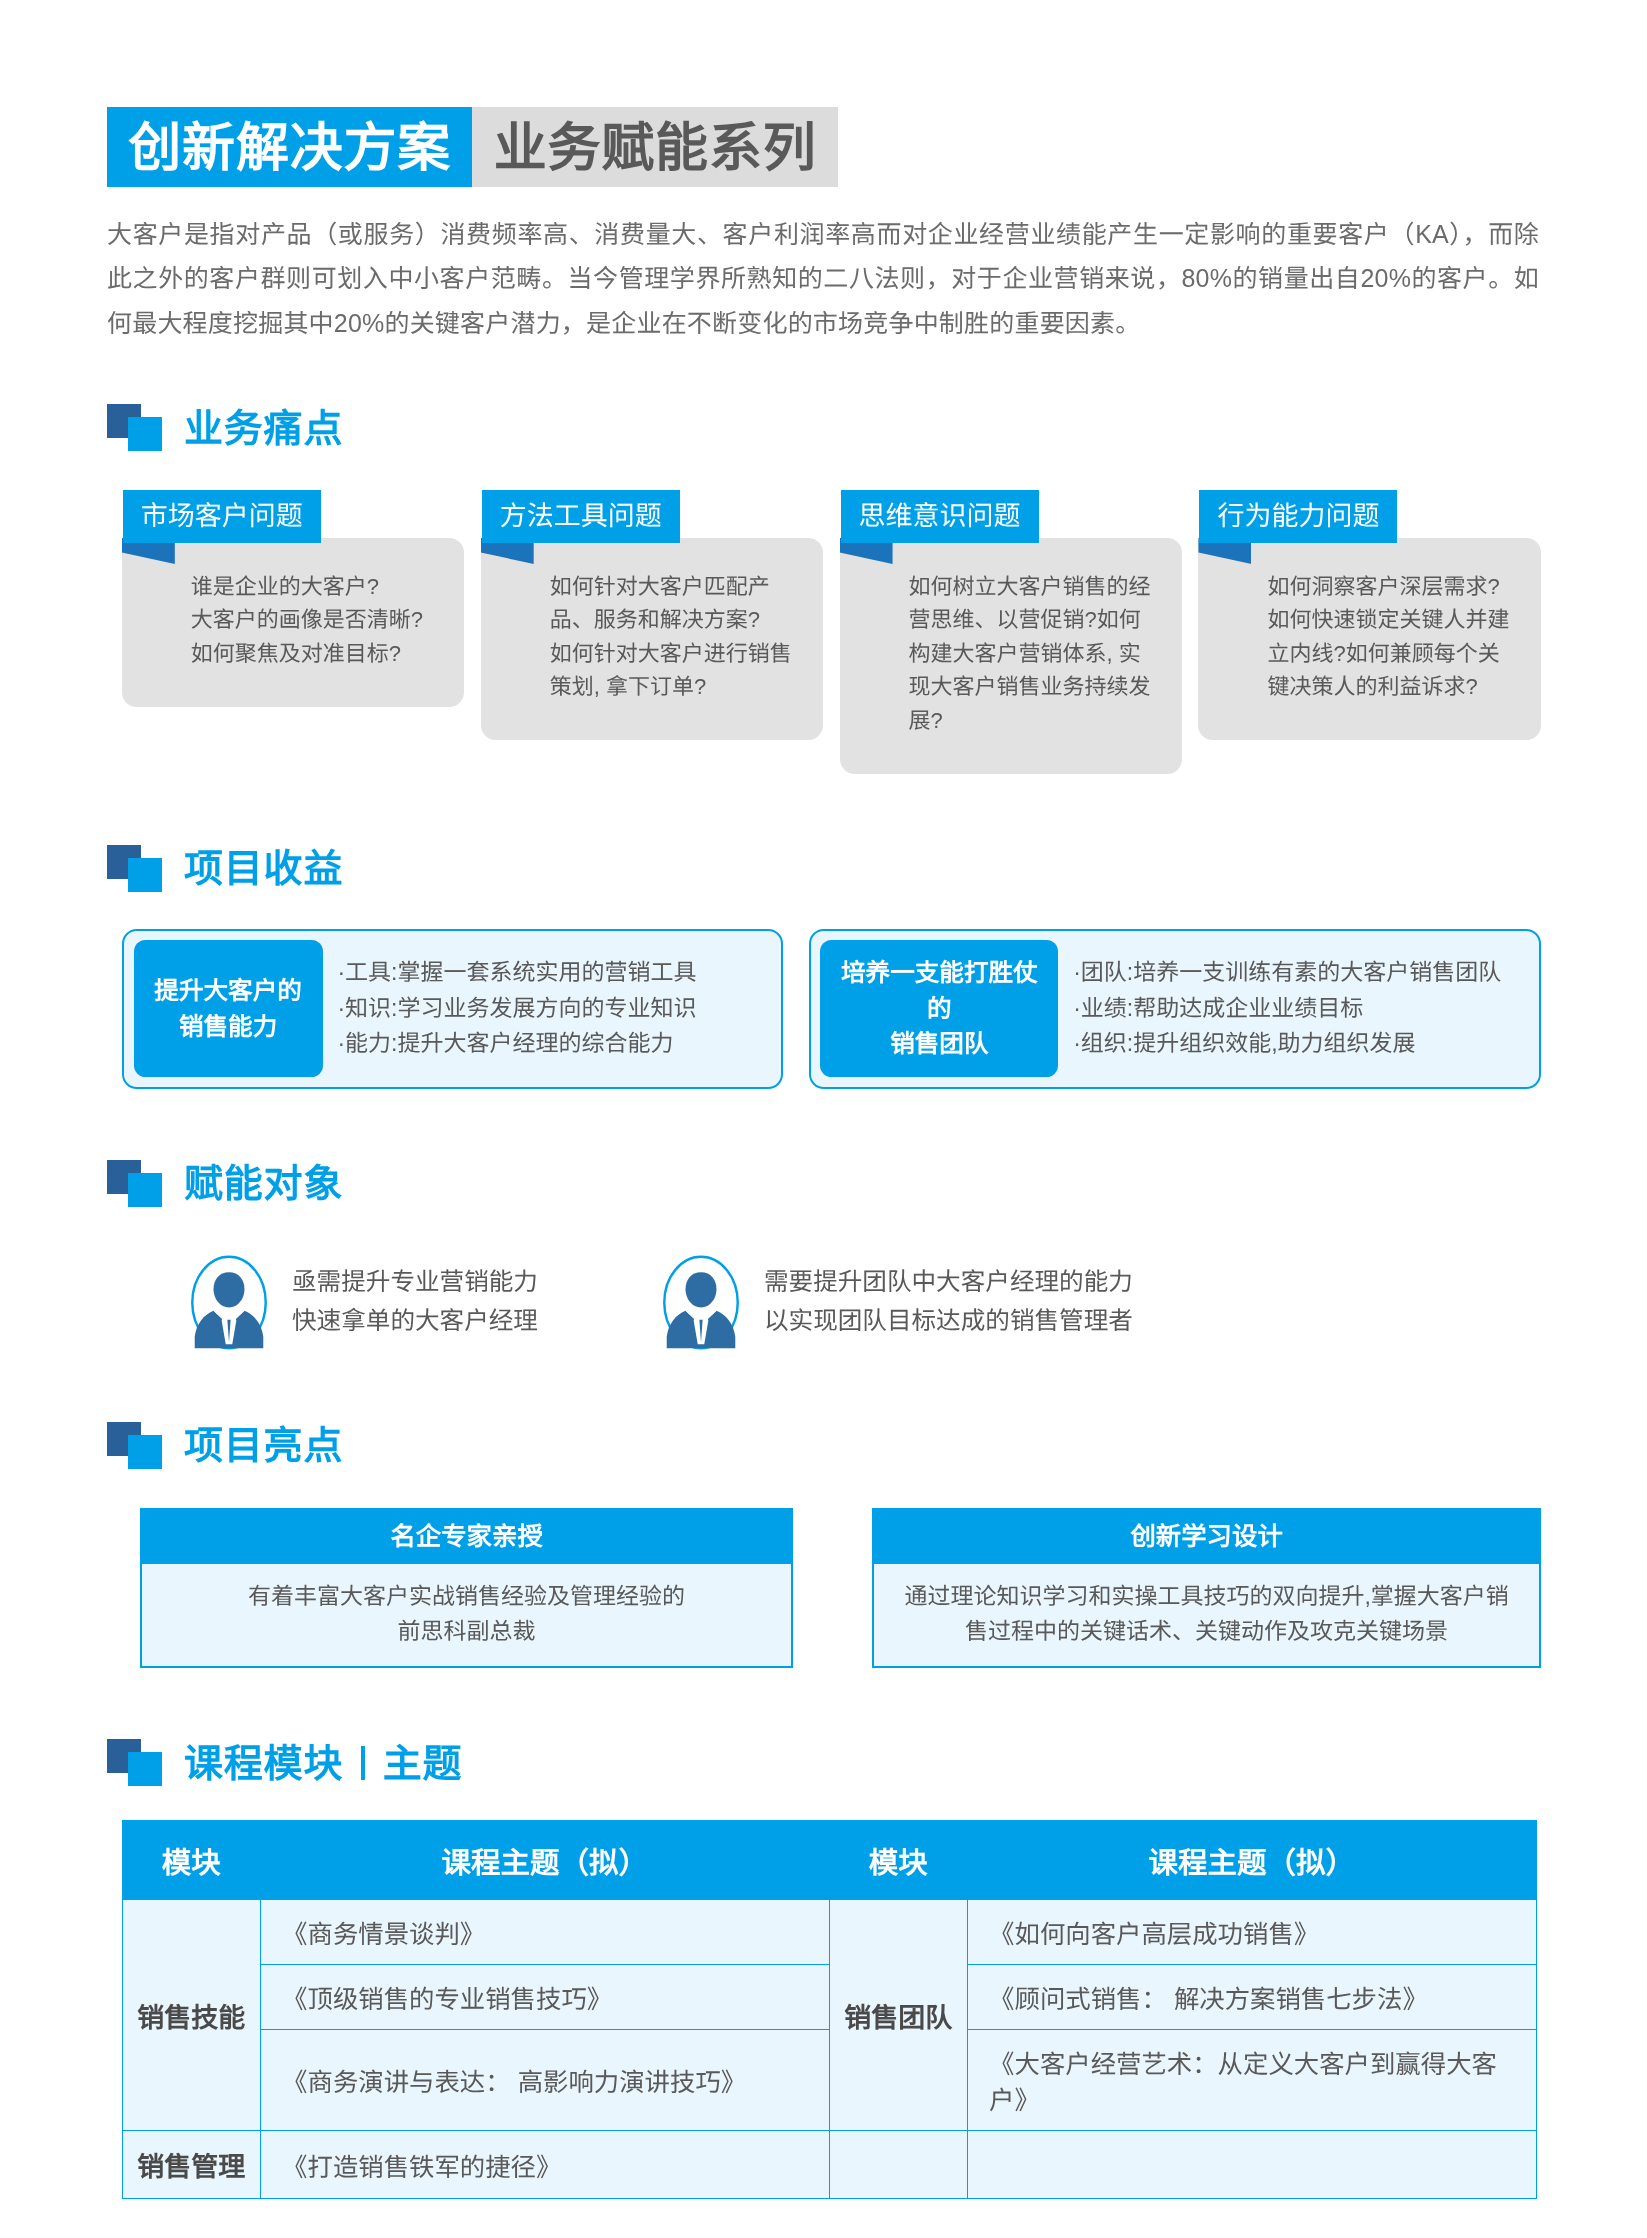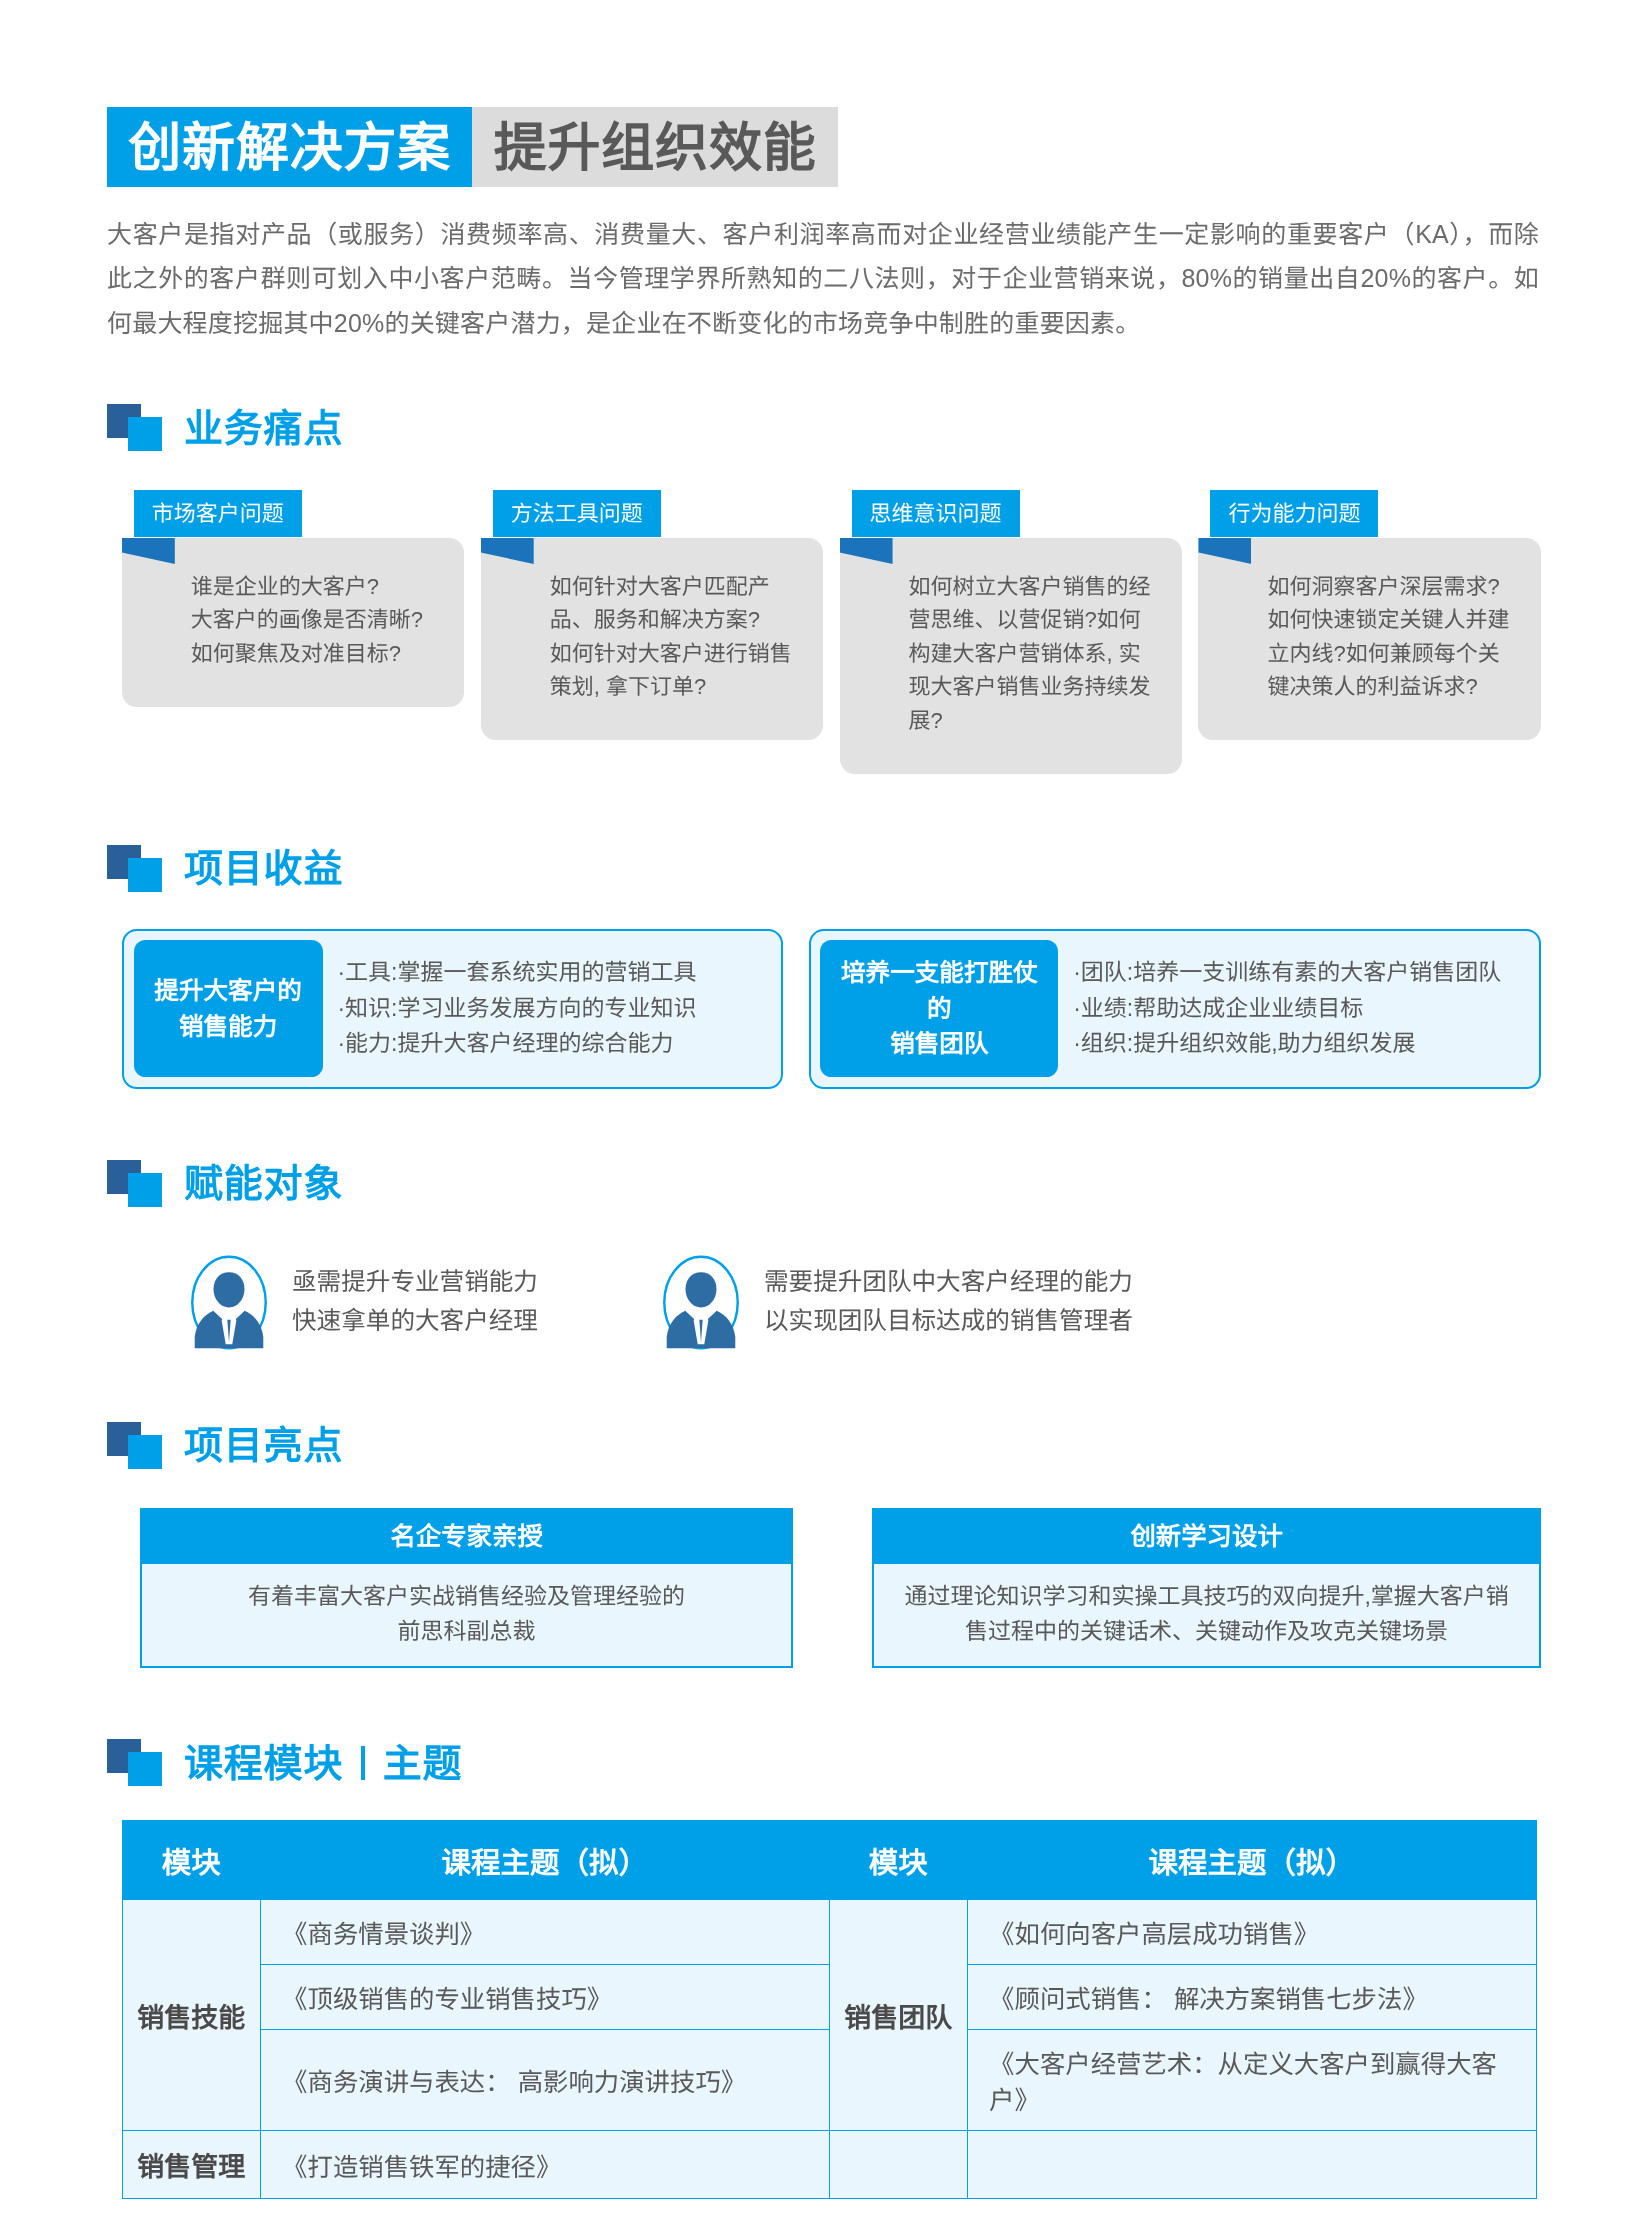--- a/index.html
+++ b/index.html
@@ -143,24 +143,24 @@
     gap:16.4px;
     padding-left:14.8px;
   }
   .pain-card{
     width:349px;
     position:relative;
     padding-top:48px;
   }
   .pain-tab{
     position:absolute;
-    top:0;left:12px;
+    top:0;left:1px;
     background:var(--brand);
     color:#fff;
-    font-size:22px;
+    font-size:27px;
     padding:9.8px 18px 9.8px 18px;
     line-height:1.25;
     z-index:3;
     white-space:nowrap;
   }
   .pain-notch{
     position:absolute;
     top:48px;left:0;
     width:53px;height:26px;
     background:var(--brand-deep);
@@ -314,21 +314,21 @@
   .mt-sec{margin-top:59px;}
   .mt-sec2{margin-top:71px;}
 </style>
 </head>
 <body>
 
 <div class="page">
 
   <div class="banner">
     <div class="banner-blue">创新解决方案</div>
-    <div class="banner-gray">提升组织效能</div>
+    <div class="banner-gray">业务赋能系列</div>
   </div>
 
 
   <p class="intro">大客户是指对产品（或服务）消费频率高、消费量大、客户利润率高而对企业经营业绩能产生一定影响的重要客户（KA），而除此之外的客户群则可划入中小客户范畴。当今管理学界所熟知的二八法则，对于企业营销来说，80%的销量出自20%的客户。如何最大程度挖掘其中20%的关键客户潜力，是企业在不断变化的市场竞争中制胜的重要因素。</p>
 
   <div class="section-head mt-sec">
     <span class="sh-icon">
       <span class="sq-back"></span>
         <span class="sq-front"></span>
     </span>

